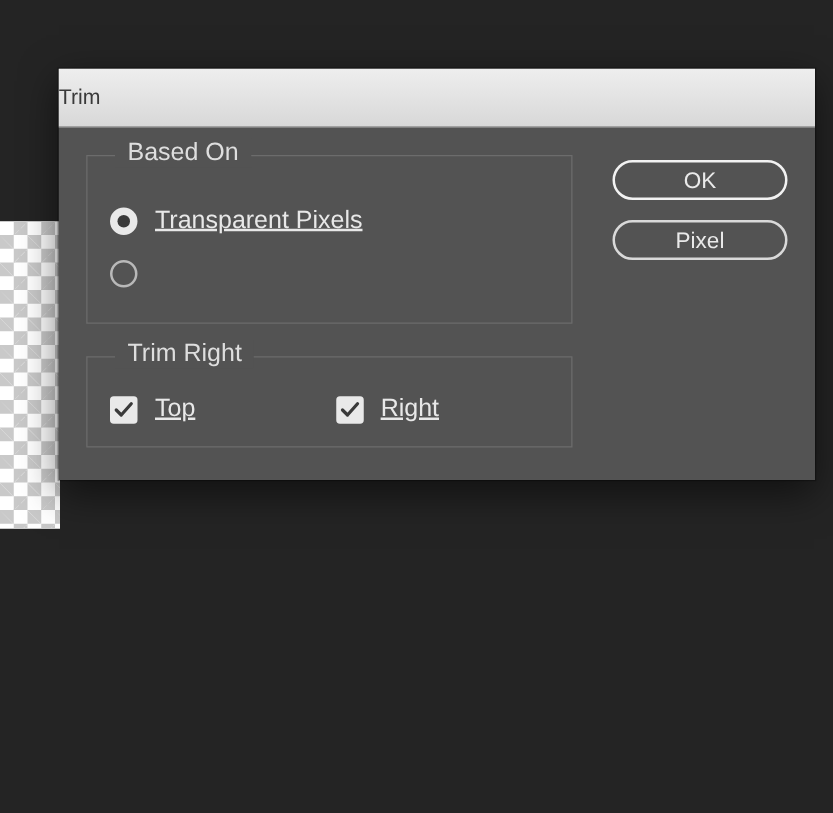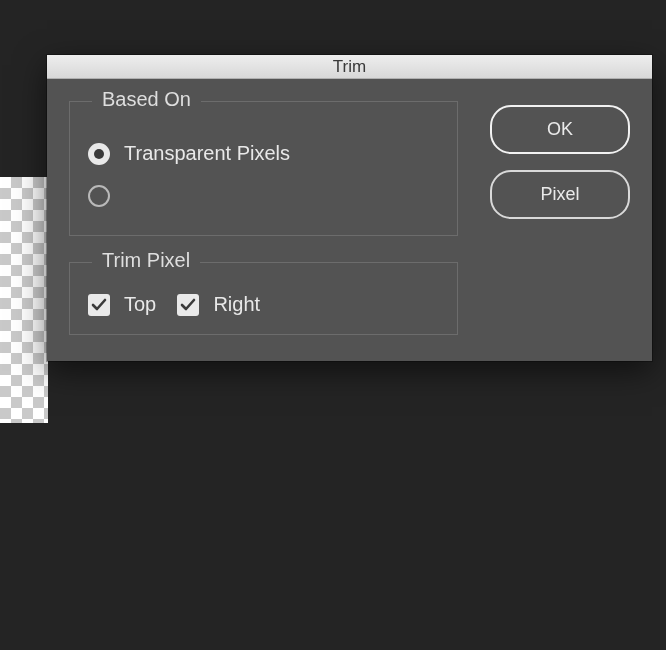--- a/index.html
+++ b/index.html
@@ -28,38 +28,37 @@
     }
     .dialog {
       position: absolute;
       left: 47px;
       top: 55px;
       width: 605px;
       background: #535353;
       box-shadow: 0 10px 30px rgba(0,0,0,0.55), 0 0 0 1px rgba(0,0,0,0.3);
     }
     .titlebar {
-      height: 24px;
+      height: 47px;
       background: linear-gradient(#eeeeee, #d8d8d8);
       border-bottom: 1px solid #b0b0b0;
       display: flex;
       align-items: center;
-      justify-content: center;
       color: #3a3a3a;
       font-size: 17px;
     }
     .body {
       padding: 22px 22px 26px 22px;
       display: flex;
       gap: 32px;
     }
     .left { flex: 1; }
     .buttons { width: 140px; display: flex; flex-direction: column; gap: 16px; padding-top: 4px; }
     .btn {
-      height: 49px;
+      height: 32px;
       border: 2px solid #d9d9d9;
       border-radius: 21px;
       background: transparent;
       color: #eaeaea;
       font-size: 18px;
       cursor: pointer;
       display: flex; align-items: center; justify-content: center;
     }
     .btn.primary { border-color: #f2f2f2; font-weight: 500; }
     .fieldset {
@@ -87,24 +86,24 @@
     .radio {
       width: 22px; height: 22px; border-radius: 50%;
       border: 2px solid #b9b9b9;
       display: flex; align-items: center; justify-content: center;
       flex-shrink: 0;
     }
     .radio.checked { background: #e9e9e9; border-color: #e9e9e9; }
     .radio.checked::after {
       content: ""; width: 10px; height: 10px; border-radius: 50%; background: #3a3a3a;
     }
-    .opt-label { color: #e8e8e8; font-size: 20px; }
+    .opt-label { color: #e8e8e8; font-size: 20px; text-decoration: underline; }
     .check-grid {
       display: grid;
-      grid-template-columns: 1fr 1fr 1fr 1fr;
+      grid-template-columns: 1fr 1fr;
       row-gap: 20px;
       column-gap: 10px;
     }
     .check-row {
       display: flex; align-items: center; gap: 14px; cursor: pointer;
     }
     .checkbox {
       width: 22px; height: 22px;
       background: #e9e9e9;
       border-radius: 3px;
@@ -131,21 +130,21 @@
         <div class="radio-row">
           <span class="radio checked"></span>
           <span class="opt-label">Transparent Pixels</span>
         </div>
         <div class="radio-row">
           <span class="radio"></span>
         </div>
       </div>
 
       <div class="fieldset" style="margin-bottom:0;">
-        <div class="legend">Trim Pixel</div>
+        <div class="legend">Trim Right</div>
         <div class="check-grid">
 
           <div class="check-row">
             <span class="checkbox">
               <svg viewBox="0 0 16 16">
                   <path d="M2 8 L6 12 L14 3" stroke="#3a3a3a" stroke-width="2.6" fill="none" stroke-linecap="round" stroke-linejoin="round"></path>
                 </svg>
             </span>
             <span class="opt-label">Top</span>
           </div>

